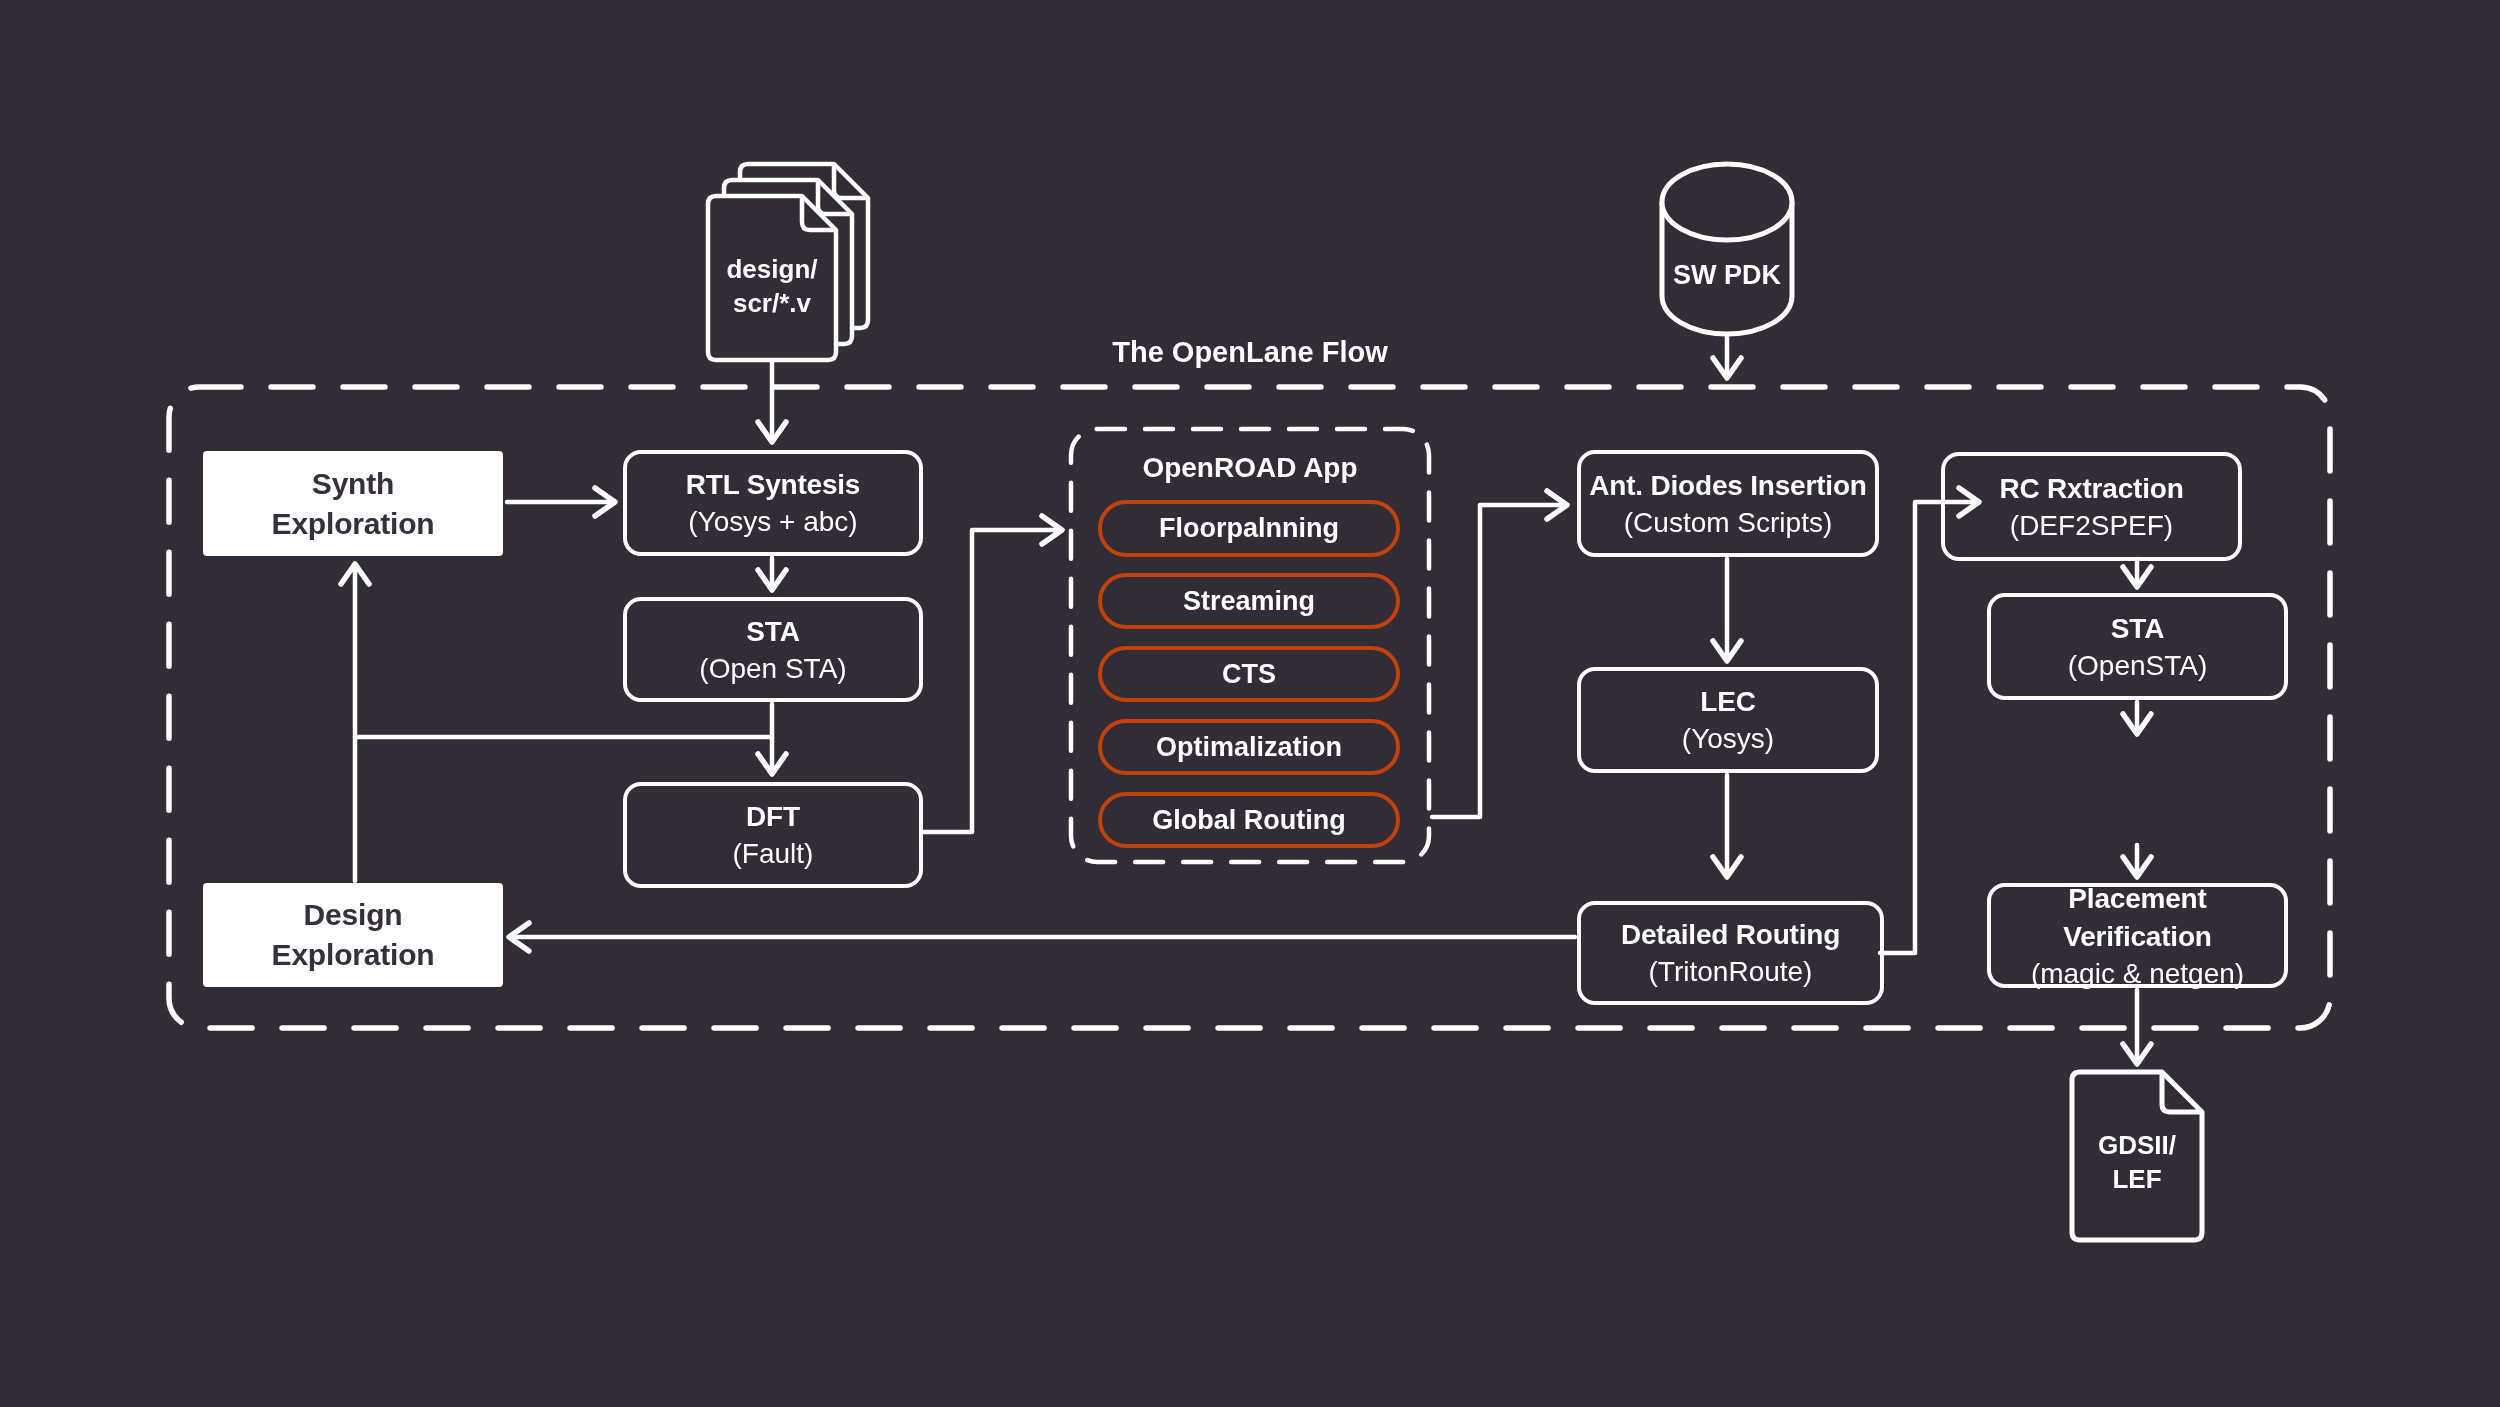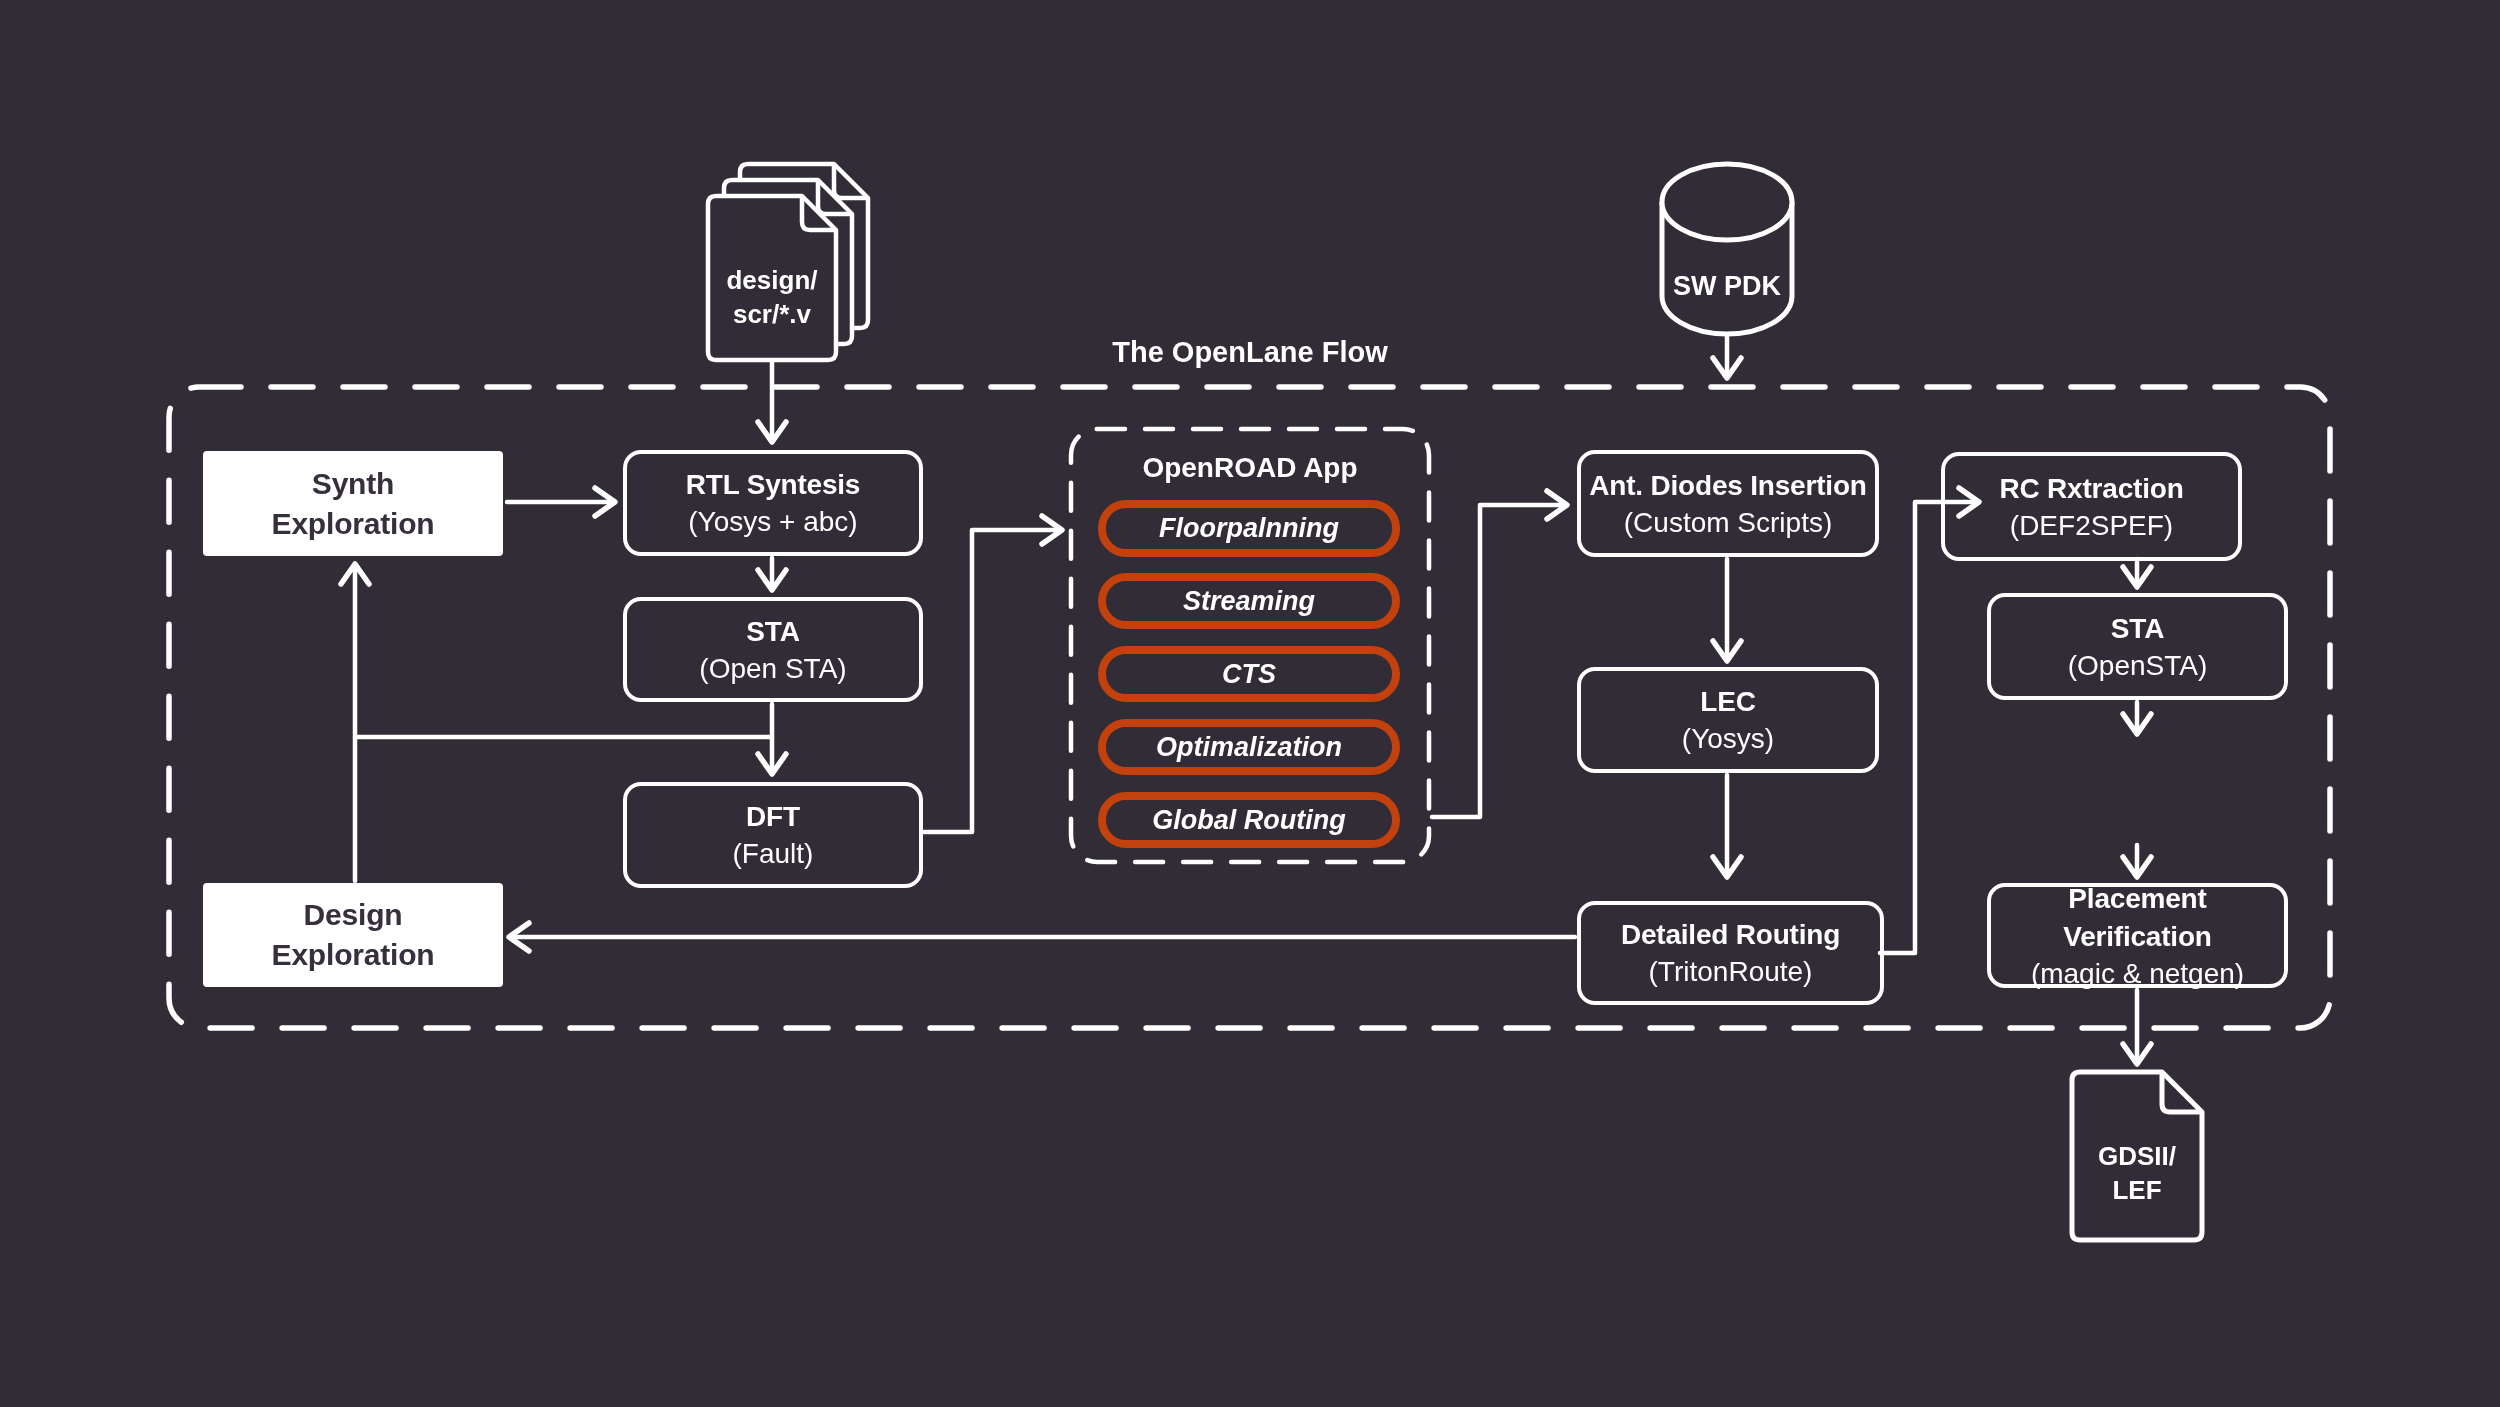--- a/index.html
+++ b/index.html
@@ -12,27 +12,27 @@
     position:absolute;border:4px solid #ffffff;border-radius:18px;
     display:flex;flex-direction:column;align-items:center;justify-content:center;
     text-align:center;box-sizing:border-box;background:transparent;
   }
   .node .t{font-weight:700;font-size:28px;line-height:38px;letter-spacing:-0.2px;}
   .node .s{font-weight:400;font-size:28px;line-height:36px;}
   .node.filled{background:#ffffff;color:#362f3c;border-radius:4px;}
   .node.filled .t{font-size:30px;line-height:40px;}
   .pill{
     position:absolute;left:1098px;width:302px;height:56px;
-    border:8px solid #c2410c;border-radius:28px;
+    border:4px solid #c2410c;border-radius:28px;
     display:flex;align-items:center;justify-content:center;
-    font-weight:700;font-size:27px;box-sizing:border-box;font-style:italic;
+    font-weight:700;font-size:27px;box-sizing:border-box;
   }
   .flow-title{position:absolute;left:1050px;top:336px;width:400px;text-align:center;font-weight:700;font-size:29px;}
   .panel-title{position:absolute;left:1070px;top:452px;width:360px;text-align:center;font-weight:700;font-size:28px;}
-  .icon-label{position:absolute;text-align:center;font-weight:700;font-size:26px;line-height:34px;margin-top:11px;}
+  .icon-label{position:absolute;text-align:center;font-weight:700;font-size:26px;line-height:34px;}
   .lbl-design{left:700px;top:252px;width:144px;}
   .lbl-pdk{left:1652px;top:258px;width:150px;font-size:27px;}
   .lbl-gds{left:2072px;top:1128px;width:130px;}
 </style>
 </head>
 <body>
 
 <div class="canvas">
 
   <svg class="layer" viewBox="0 0 2500 1407">

